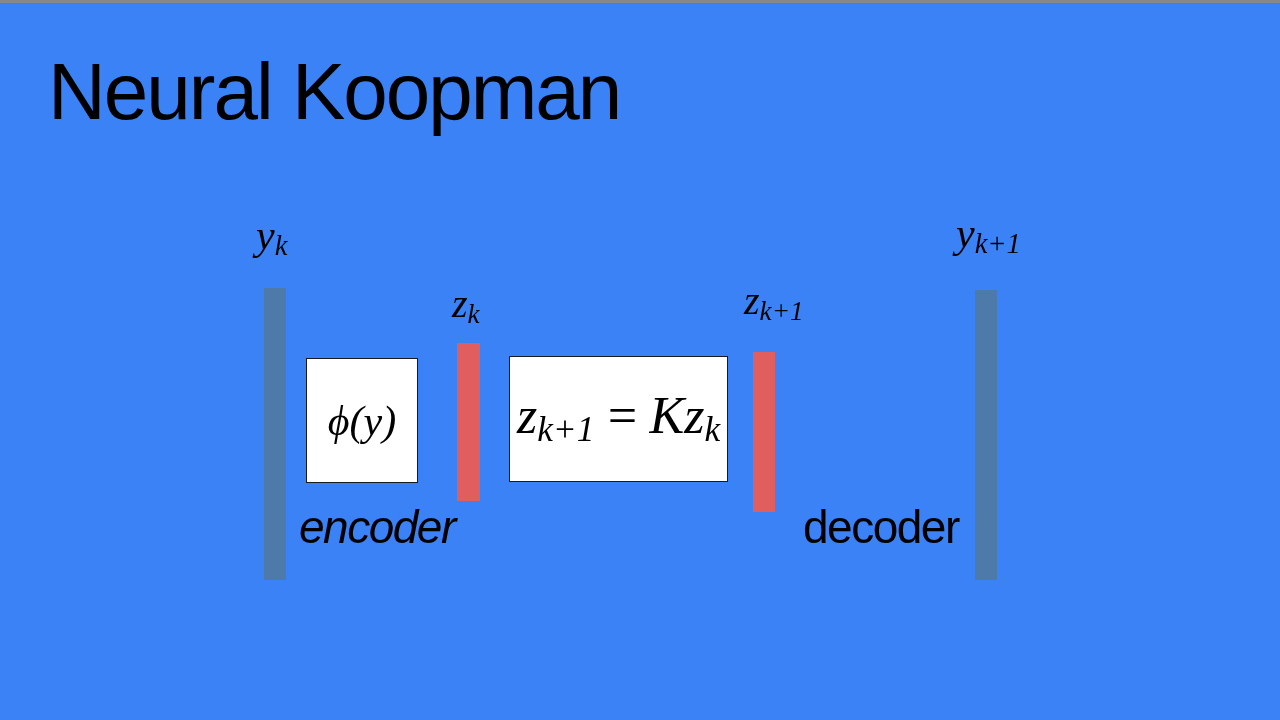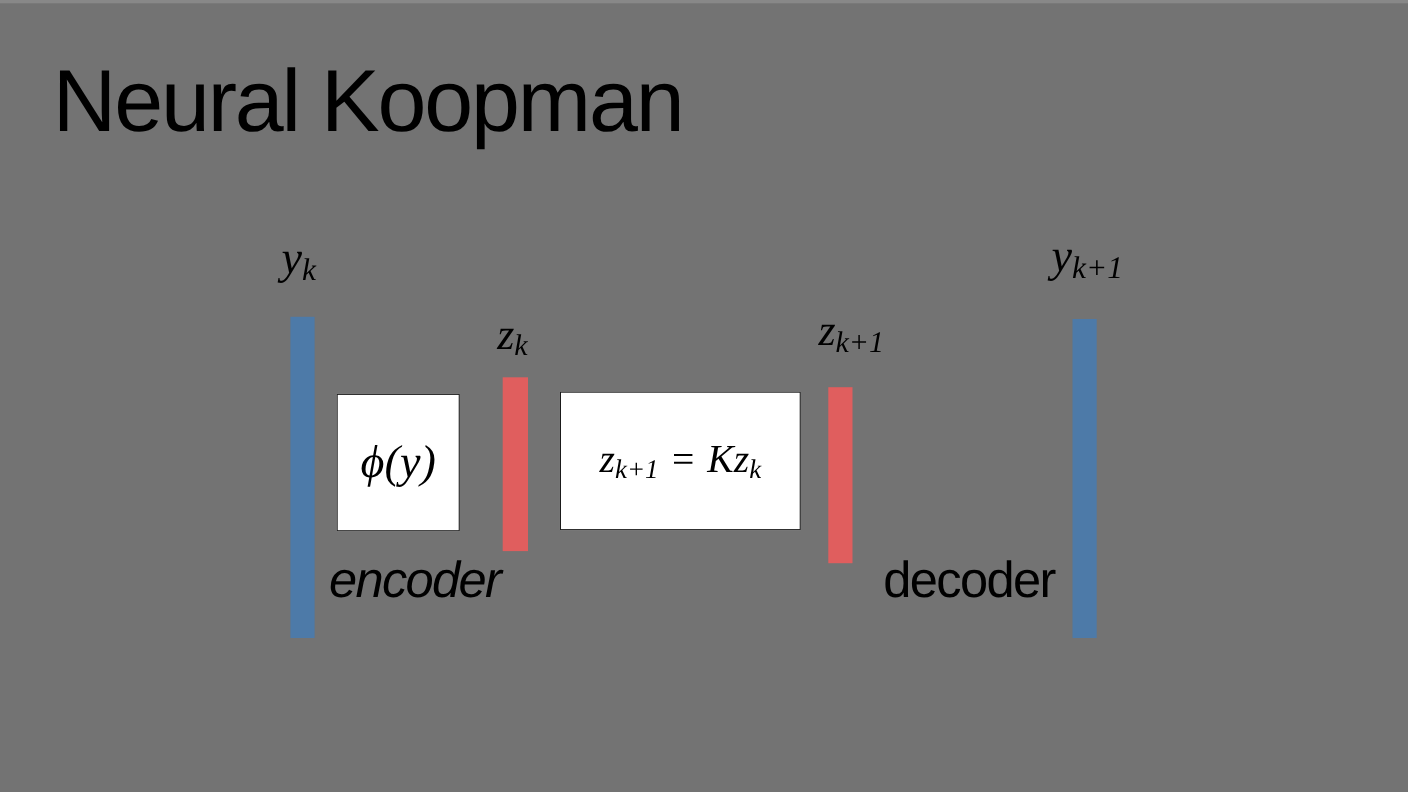--- a/index.html
+++ b/index.html
@@ -4,21 +4,21 @@
 <style>
   html, body {
     margin: 0;
     padding: 0;
     background: #ffffff;
   }
   .slide {
     position: relative;
     width: 1280px;
     height: 720px;
-    background: #737373;
+    background: #3b82f6;
     overflow: hidden;
     font-family: "Liberation Sans", "DejaVu Sans", sans-serif;
     color: #000;
     text-align: right;
   }
   .top-strip {
     position: absolute;
     left: 0; top: 0;
     width: 100%; height: 3px;
     background: var(--top-edge, #888888);
@@ -76,21 +76,21 @@
   #box-koopman { left: 509px; top: 356px; width: 219px; height: 126px; }
   #box-decoder { left: 805px; top: 357px; width: 127px; height: 125px; }
   .math {
     font-family: "Liberation Serif", "DejaVu Serif", serif;
     font-style: italic;
     font-size: 42px;
     line-height: 1;
     color: var(--text, #000);
     white-space: nowrap;
   }
-  #box-koopman .math { font-size: 36px; }
+  #box-koopman .math { font-size: 52px; }
   .eq { margin: 0 10px; }
 
   
   .caption {
     position: absolute;
     font-size: 46px;
     font-weight: 300;
     letter-spacing: -1.5px;
     line-height: 1;
     color: var(--text, #000);

